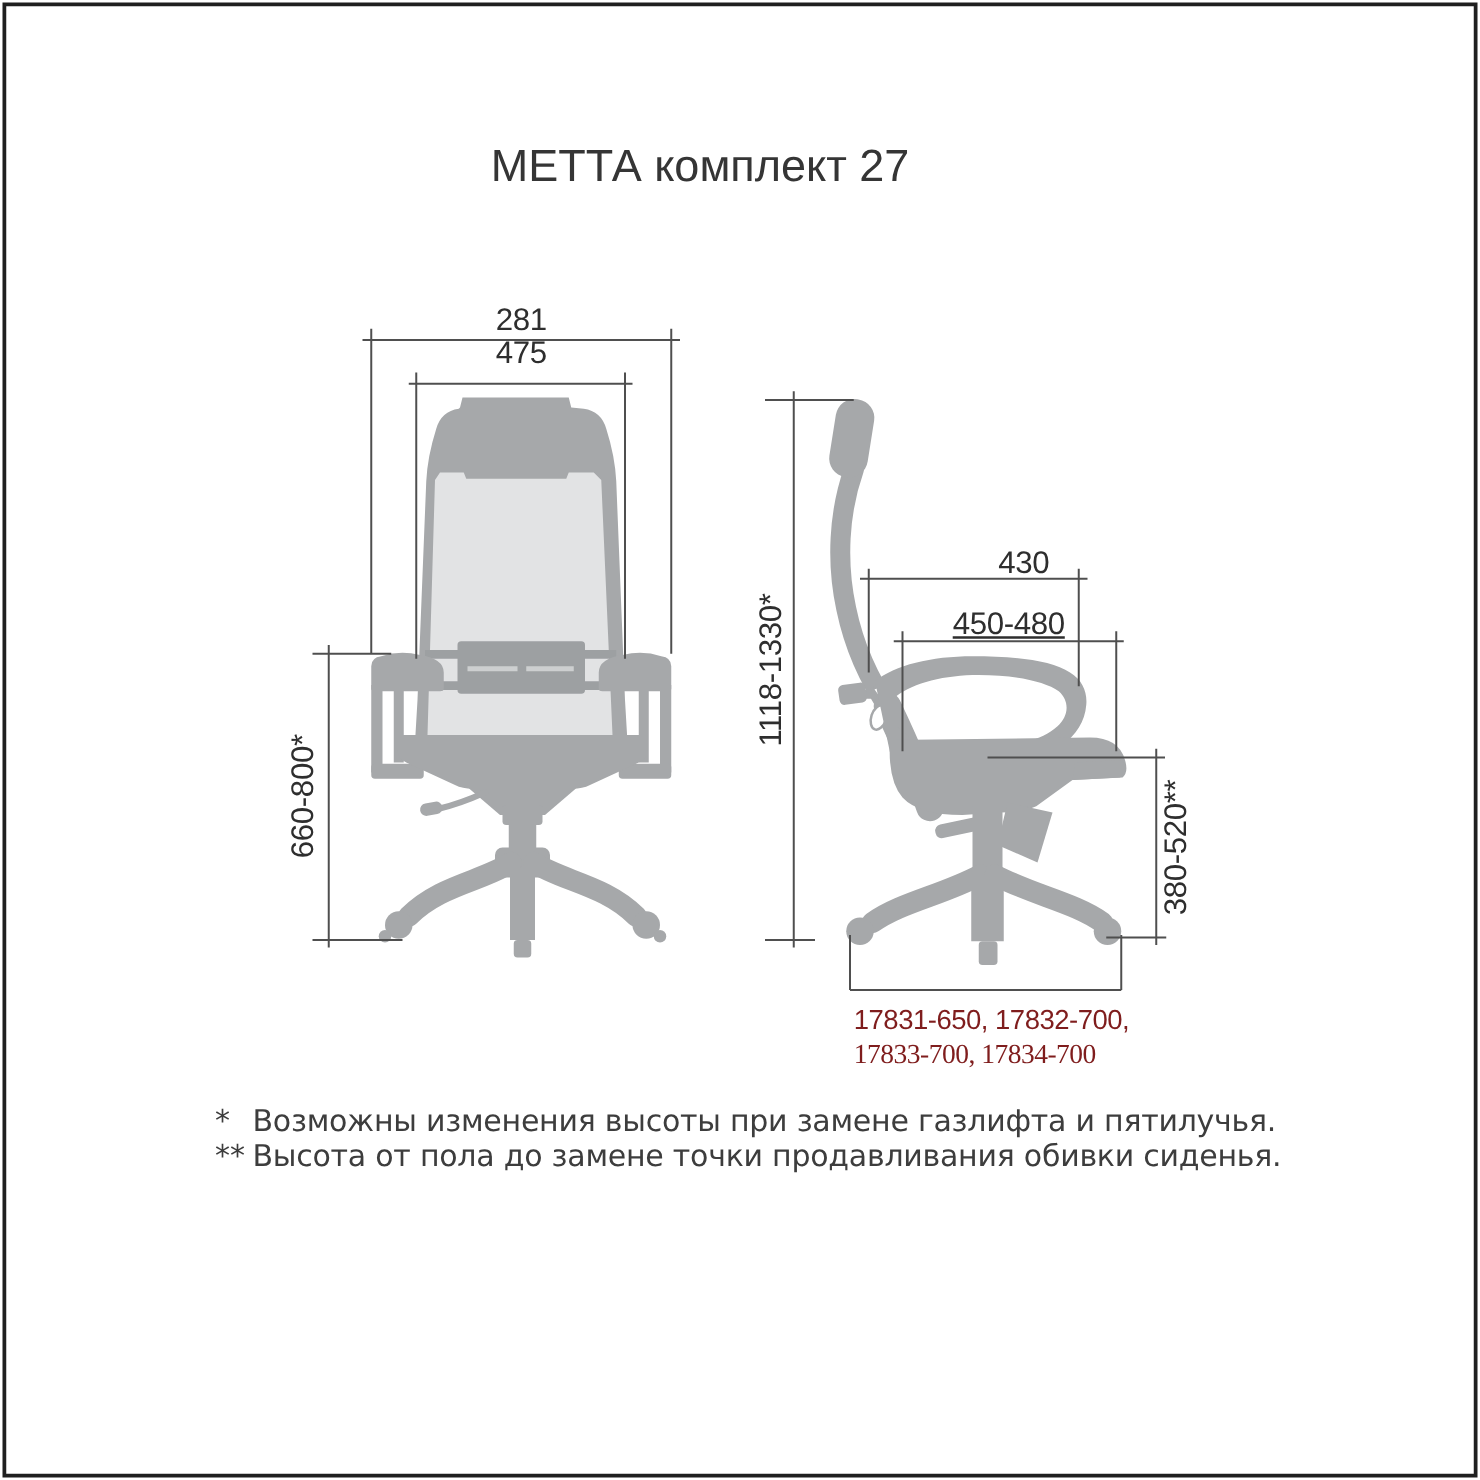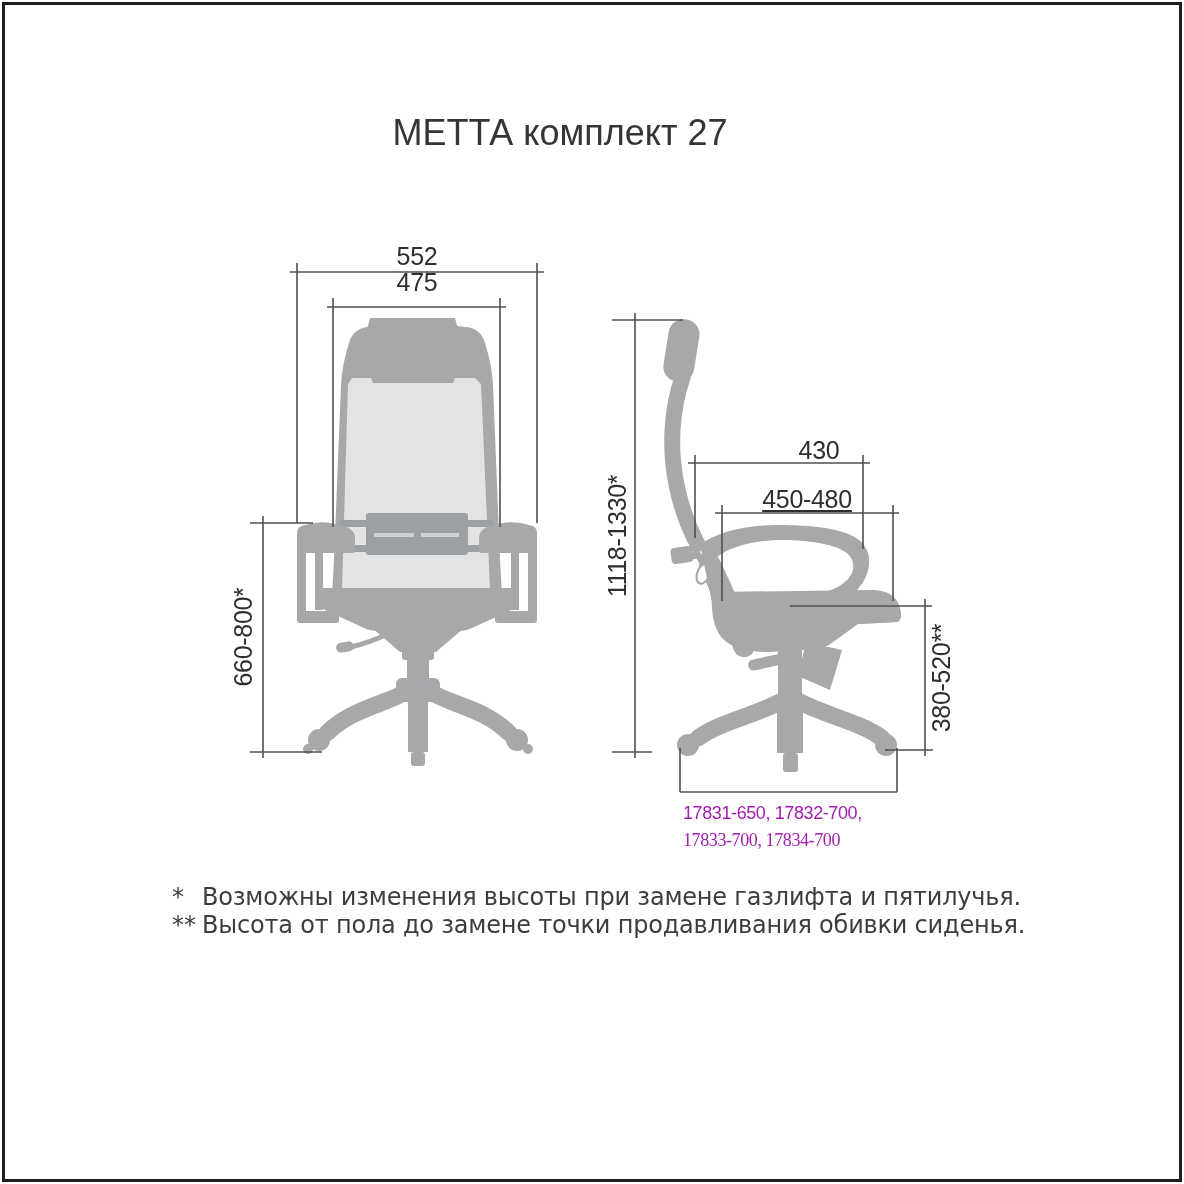--- a/index.html
+++ b/index.html
@@ -5,21 +5,21 @@
   html,body{margin:0;padding:0;background:#fff;}
   .canvas{position:relative;width:1184px;height:1184px;background:#ffffff;overflow:hidden;
           font-family:"Liberation Sans", sans-serif;color:#333;}
   .frame{position:absolute;inset:2px;border:3px solid #1f1f1f;pointer-events:none;}
   svg.draw{position:absolute;left:0;top:0;}
   .label{position:absolute;font-size:25px;letter-spacing:-0.3px;color:#2e2e2e;white-space:nowrap;}
   .label.center{text-align:center;}
   .rot{transform:translate(-50%,-50%) rotate(-90deg);transform-origin:center center;}
   .title{position:absolute;left:260px;top:112px;width:600px;text-align:center;
          font-size:36px;color:#353535;letter-spacing:0px;}
-  .caption{position:absolute;left:683px;font-size:18px;letter-spacing:-0.4px;color:#a21caf;white-space:nowrap;}
+  .caption{position:absolute;left:683px;font-size:22px;letter-spacing:-0.4px;color:#7f1d1d;white-space:nowrap;}
   .footnotes{position:absolute;left:172px;top:883px;font-family:"DejaVu Sans", sans-serif;
              font-size:24px;color:#3d3d3d;}
   .fline{display:flex;line-height:28px;}
   .fmark{width:30px;flex:0 0 30px;}
   .ftext{white-space:nowrap;letter-spacing:-0.2px;}
 </style>
 </head>
 <body>
 
 <div class="canvas">
@@ -138,21 +138,21 @@
       <line x1="885" y1="750" x2="933" y2="750"></line>
 
       <line x1="680" y1="748" x2="680" y2="792"></line>
       <line x1="897" y1="748" x2="897" y2="792"></line>
       <line x1="680" y1="792" x2="897" y2="792"></line>
     </g>
   </svg>
 
   <div class="title">МЕТТА комплект 27</div>
 
-  <div class="label center" style="left:367px;top:242px;width:100px;">552</div>
+  <div class="label center" style="left:367px;top:242px;width:100px;">281</div>
   <div class="label center" style="left:367px;top:268px;width:100px;">475</div>
   <div class="label rot" style="left:243px;top:637px;">660-800*</div>
 
   <div class="label rot" style="left:617px;top:536px;">1118-1330*</div>
   <div class="label center" style="left:759px;top:436px;width:120px;">430</div>
   <div class="label center" style="left:747px;top:485px;width:120px;text-decoration:underline;">450-480</div>
   <div class="label rot" style="left:941px;top:678px;">380-520**</div>
 
   <div class="caption" style="top:803px;">17831-650, 17832-700,</div>
   <div class="caption" style="top:830px;font-family:Liberation Serif, serif;">17833-700, 17834-700</div>

